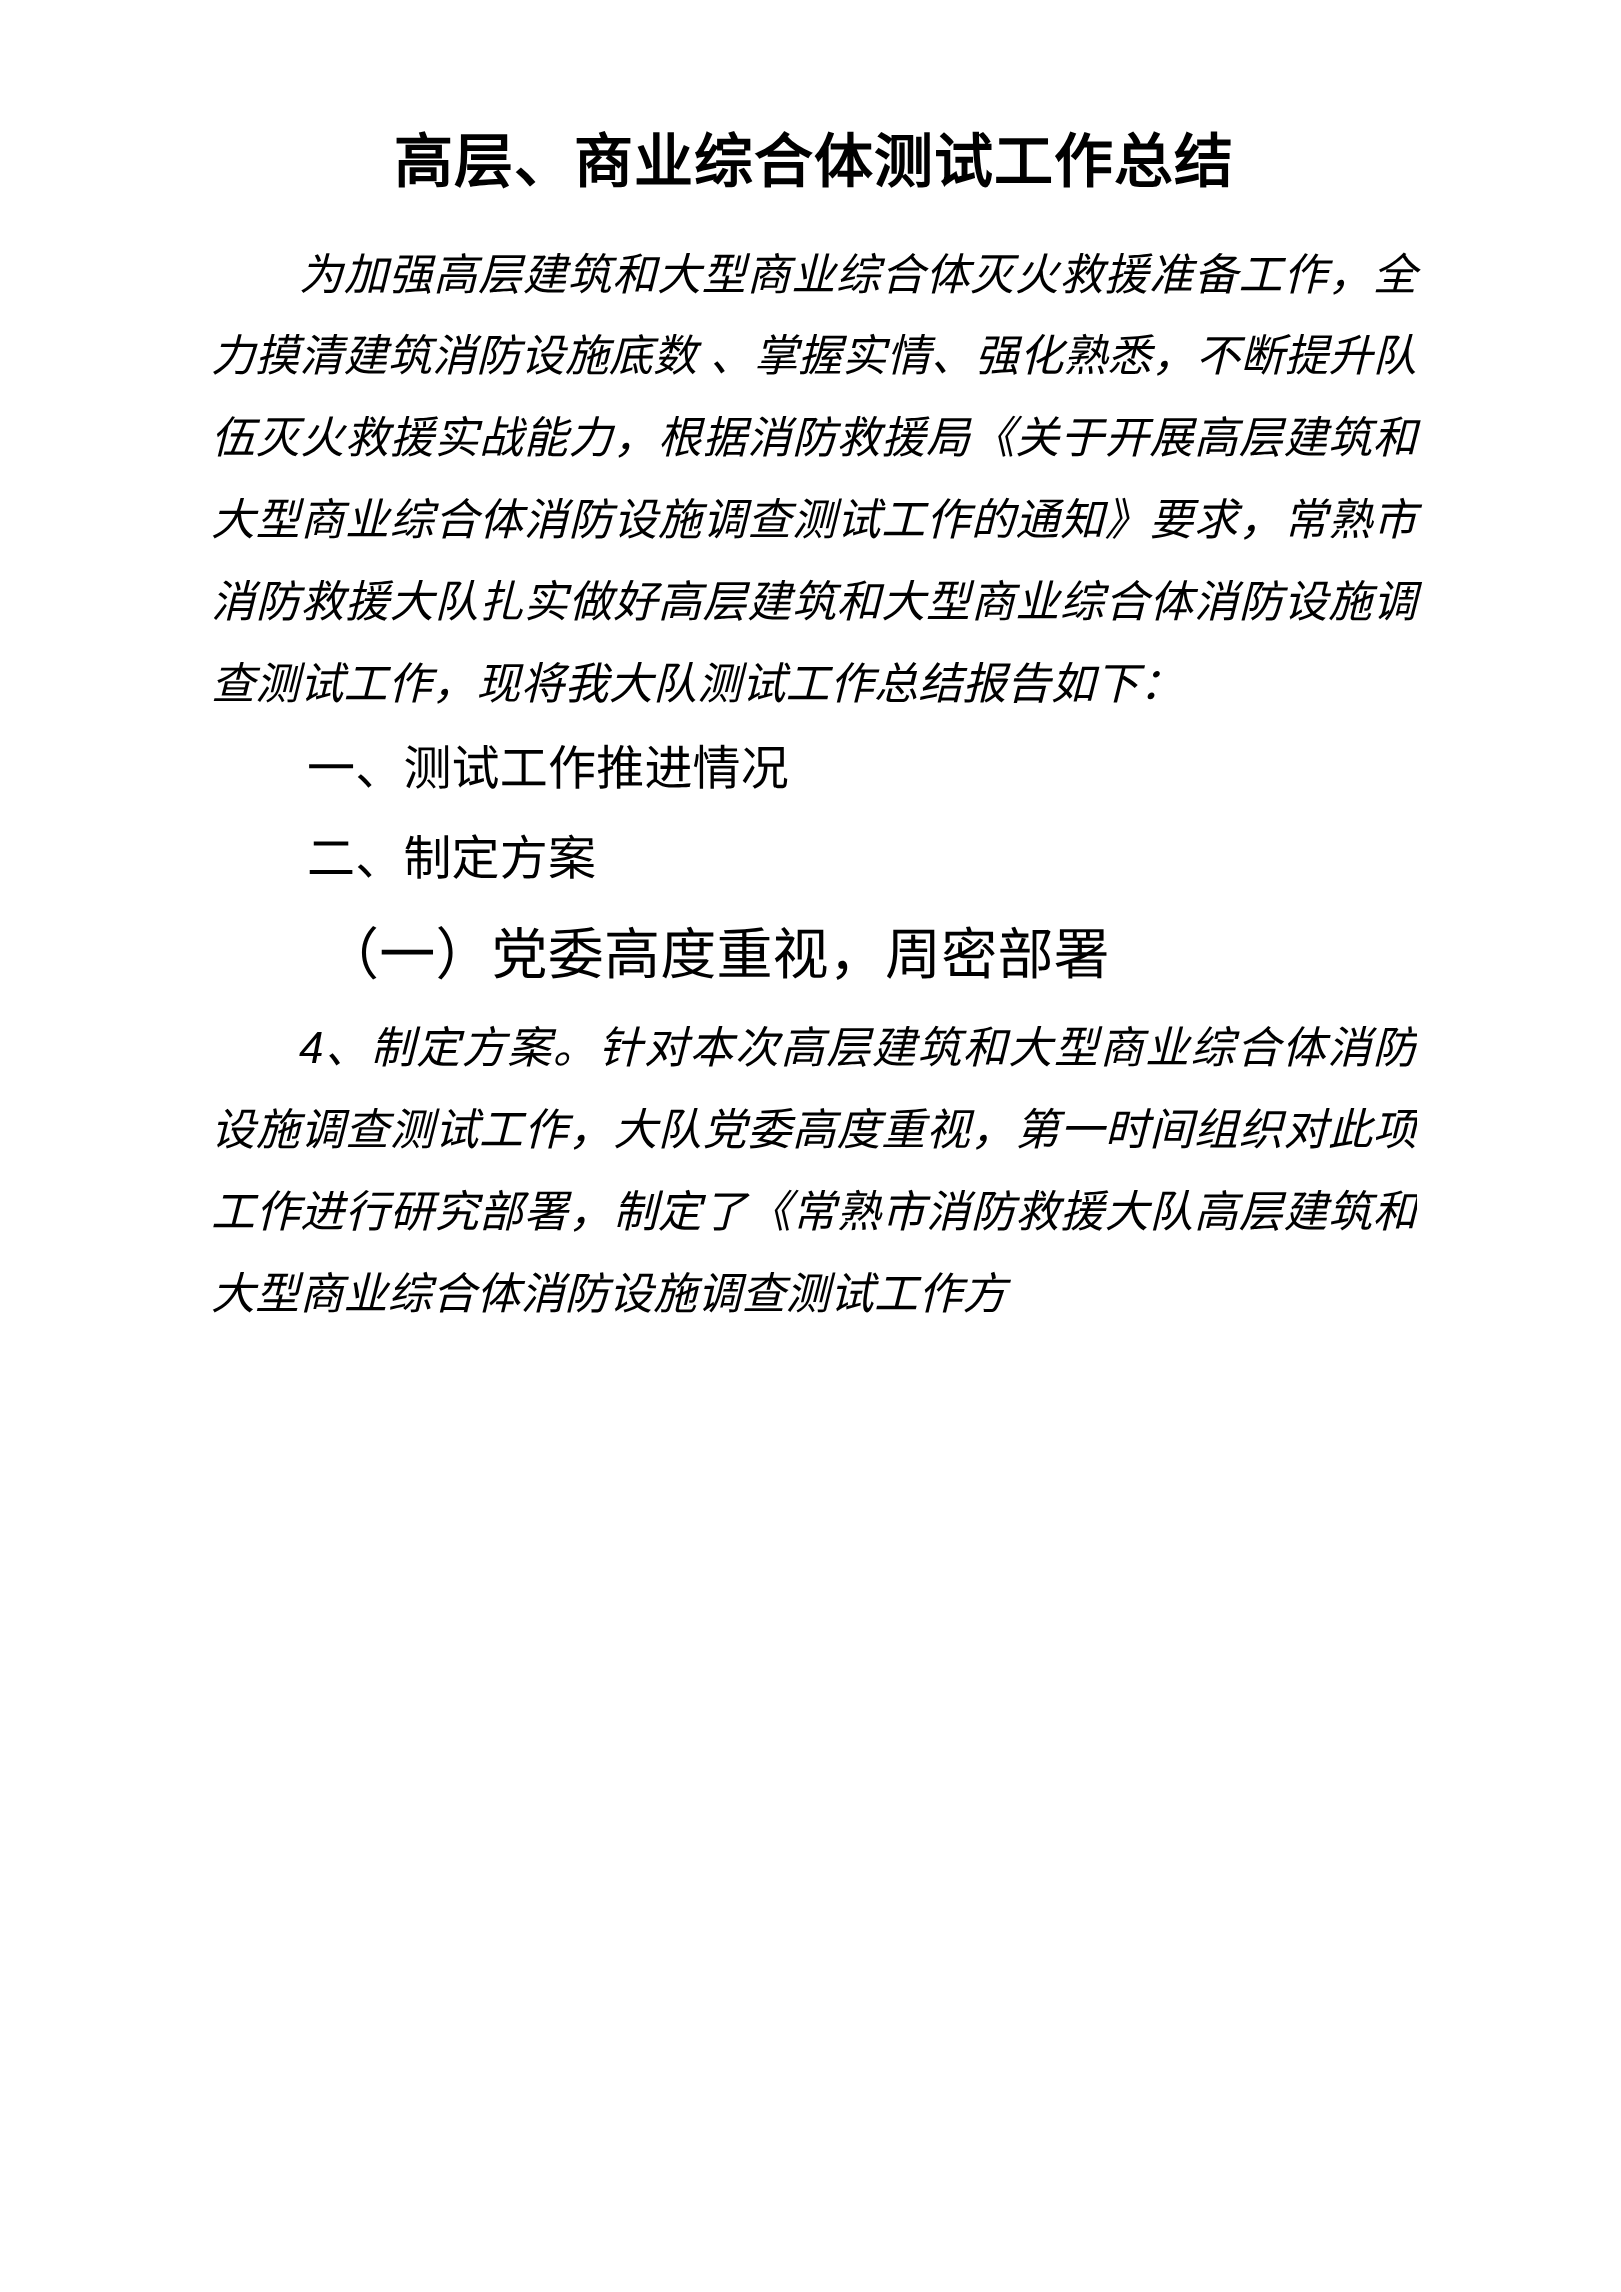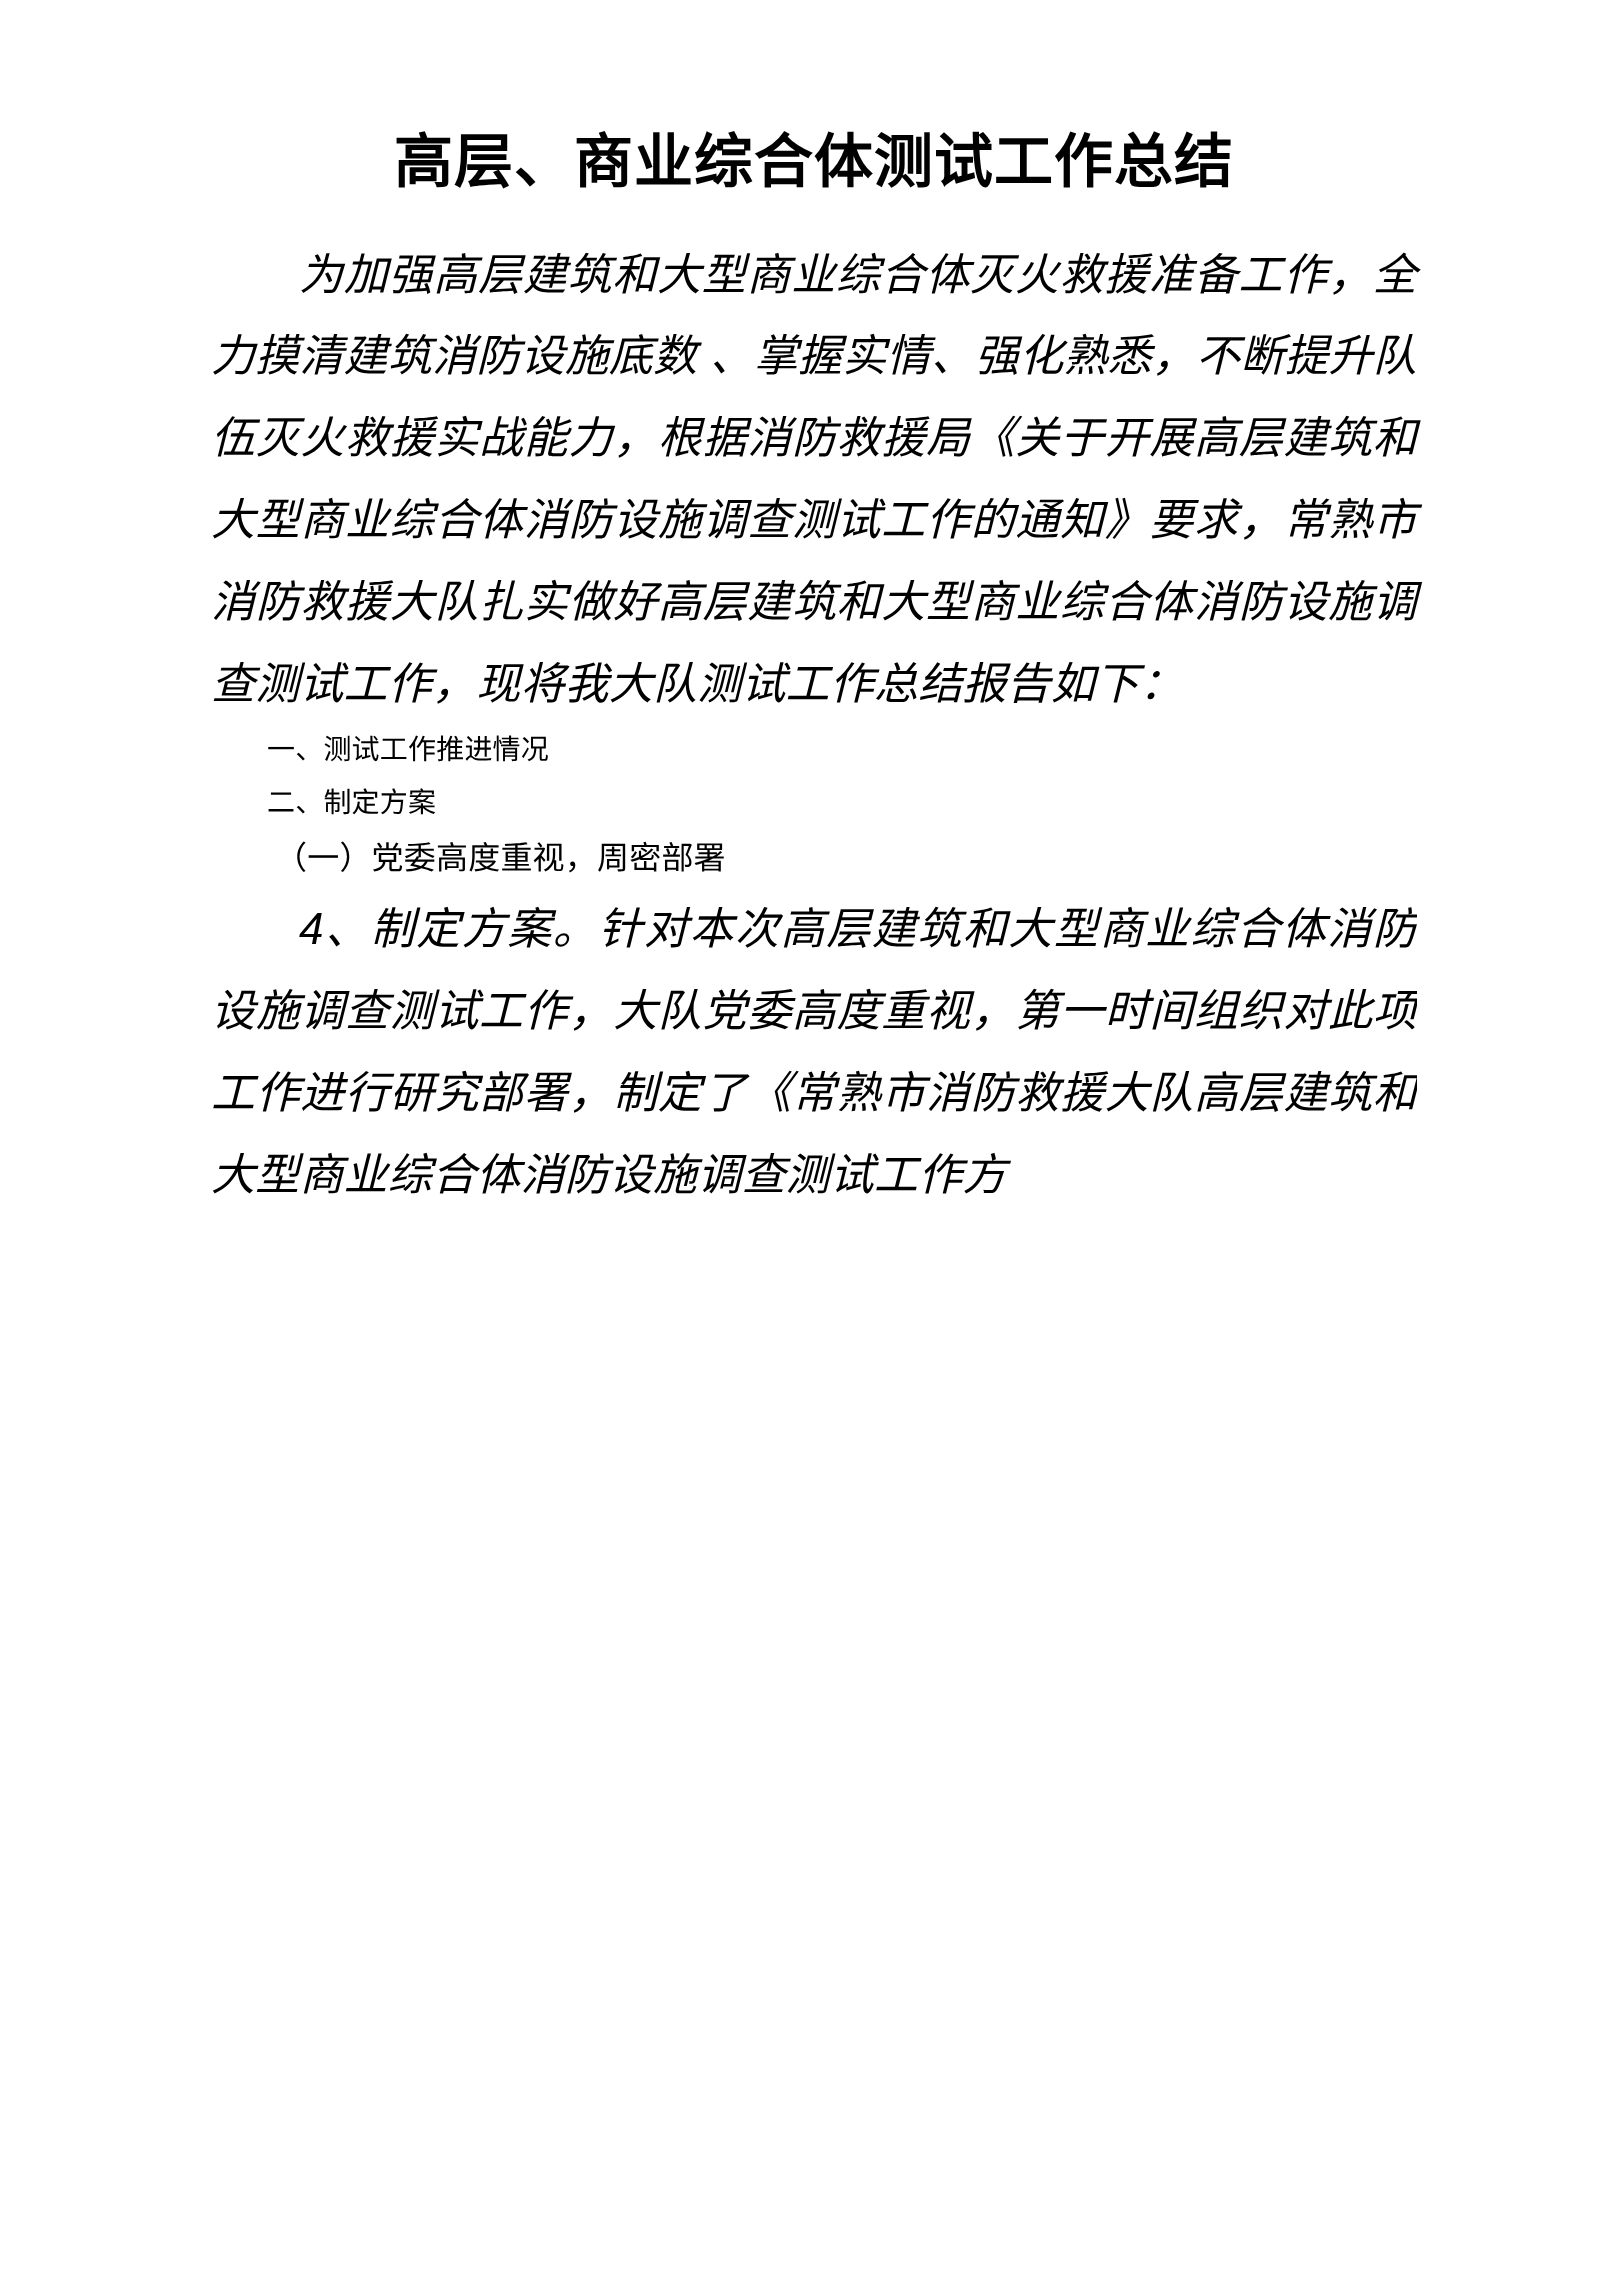--- a/index.html
+++ b/index.html
@@ -43,28 +43,28 @@
     text-align-last: left;
     text-justify: inter-ideograph;
     margin: 0;
     letter-spacing: 0.2px;
   }
   .indent {
     text-indent: 2em;
     font-style: italic;
   }
   .heading {
-    font-size: 28px;
+    font-size: 48px;
     line-height: 1.86;
     margin: 0;
     text-indent: 2em;
     letter-spacing: 0.2px;
   }
   .subheading {
-    font-size: 32px;
+    font-size: 56px;
     line-height: 1.86;
     margin: 0;
     text-indent: 2em;
     letter-spacing: 0.2px;
   }
   .tail-clip {
     overflow: hidden;
   }
 </style>
 </head>

